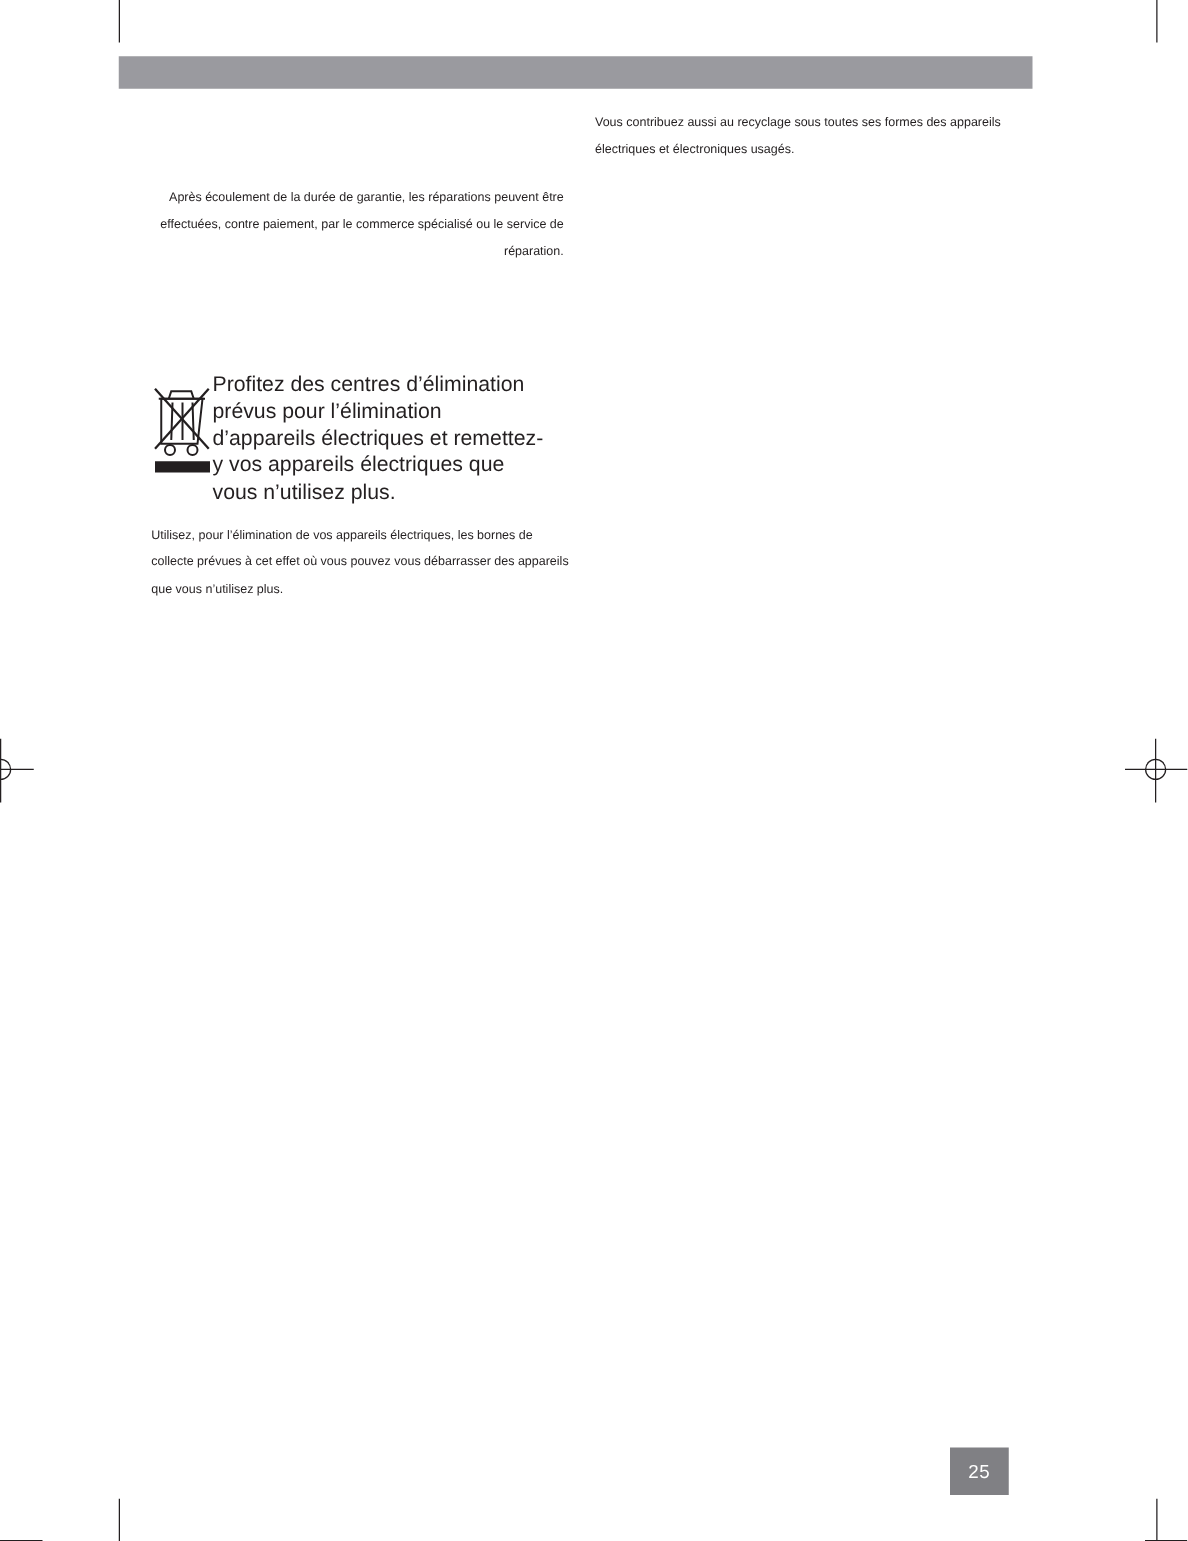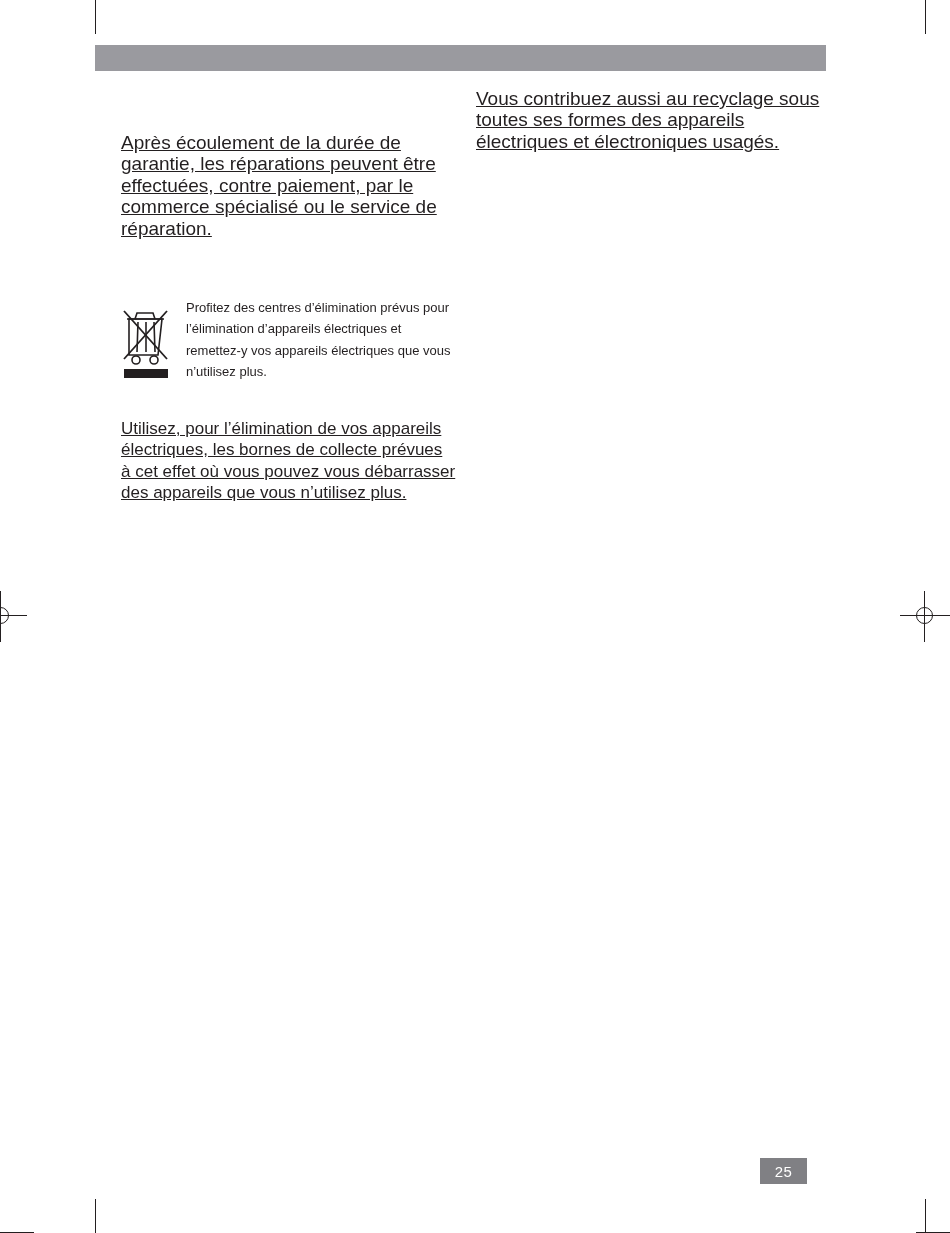--- a/index.html
+++ b/index.html
@@ -65,28 +65,28 @@
     left: 95px;
     top: 45px;
     width: 731px;
     height: 26px;
     background: #9a9a9f;
   }
 
   
   .col {
     position: absolute;
-    font-size: 19px;
+    font-size: 10px;
     line-height: 21.4px;
-    text-decoration: underline;
   }
   .col-left {
     left: 121px;
-    top: 132px;
+    top: 148px;
     width: 330px;
+    text-align: right;
   }
   .col-right {
     left: 476px;
     top: 88px;
     width: 356px;
   }
   .para {
     margin: 0 0 21px 0;
   }
   .para:last-child {
@@ -101,43 +101,42 @@
     width: 330px;
   }
   .bin-icon {
     position: absolute;
     left: 0;
     top: 0;
     width: 50px;
     height: 88px;
   }
   .bin-text {
-    margin-left: 65px;
-    font-size: 13px;
+    margin-left: 49px;
+    font-size: 17px;
     line-height: 21.4px;
     width: 265px;
   }
 
   .lower-left {
     position: absolute;
     left: 121px;
     top: 418px;
     width: 335px;
-    font-size: 17px;
+    font-size: 10px;
     line-height: 21.4px;
-    text-decoration: underline;
   }
 
   
   .page-number {
     position: absolute;
     left: 760px;
     top: 1158px;
     width: 47px;
-    height: 26px;
+    height: 38px;
     background: #808084;
     color: #ffffff;
     font-size: 15px;
     display: flex;
     align-items: center;
     justify-content: center;
     letter-spacing: 0.5px;
   }
 </style>
 </head>

